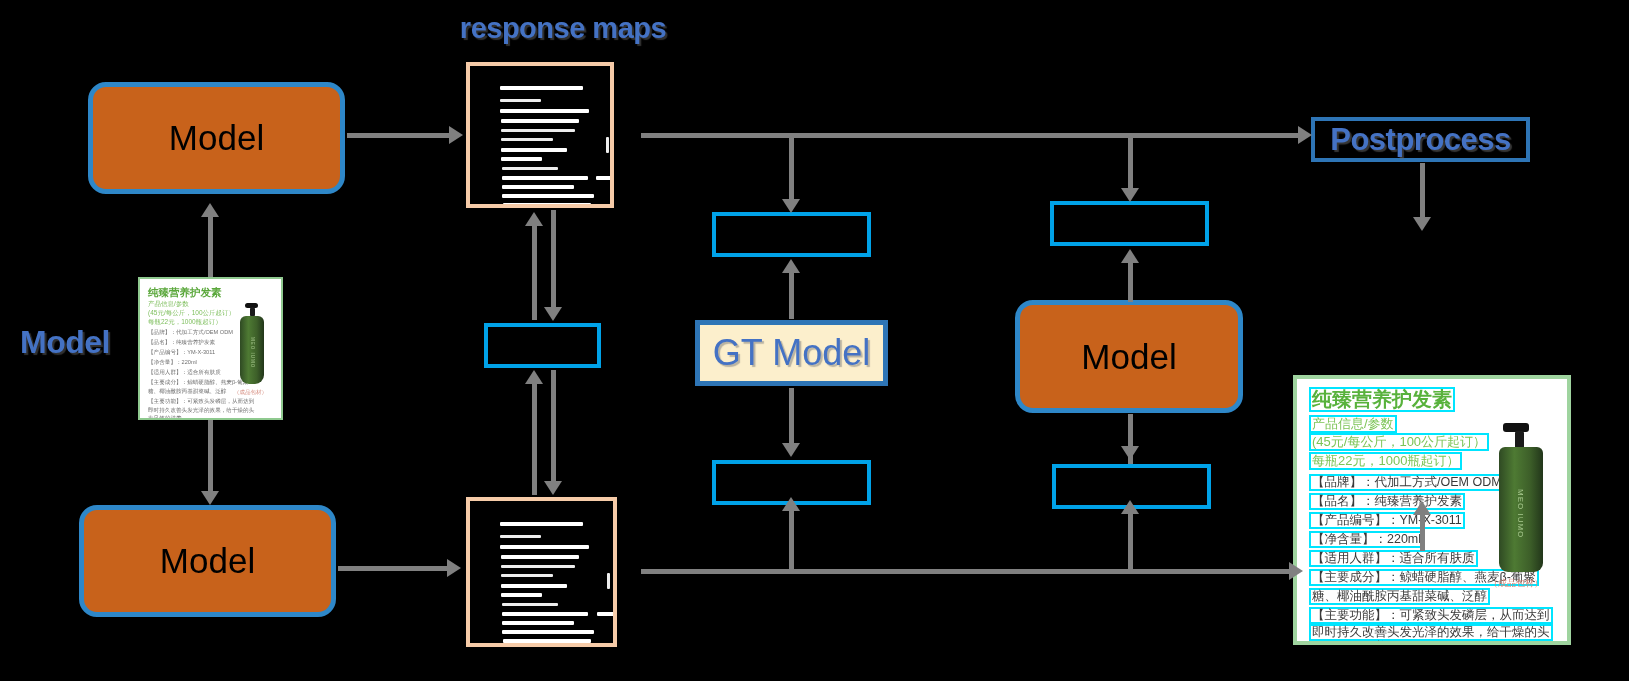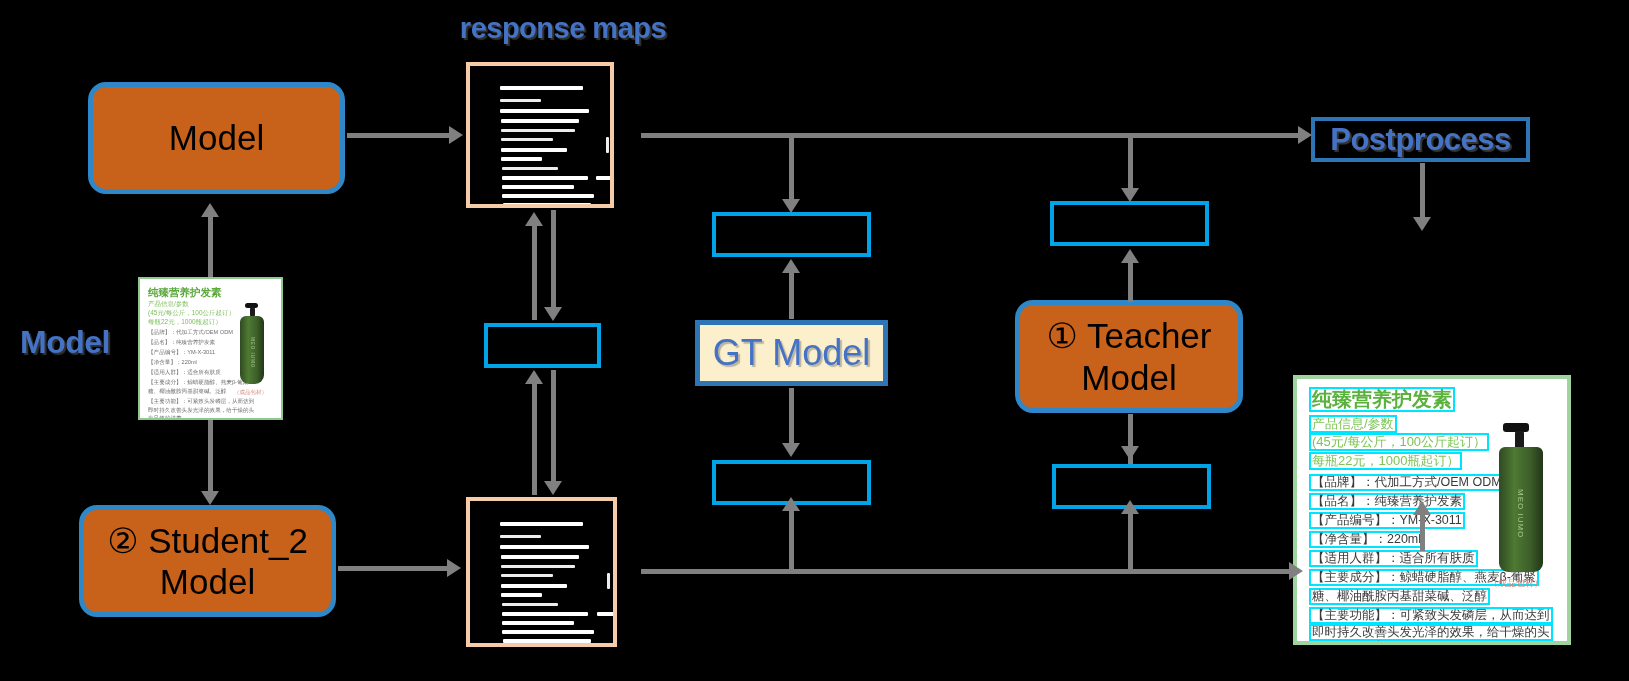--- a/index.html
+++ b/index.html
@@ -77,28 +77,26 @@
 <div class="abs heading" style="left:20px;top:324px;width:140px;font-size:32px;">Model</div>
 
 <div class="abs model-pill" style="left:88px;top:82px;width:257px;height:112px;">
   <div>
     <div>Model</div>
   </div>
 </div>
 
 <div class="abs model-pill" style="left:79px;top:505px;width:257px;height:112px;">
   <div>
-    <div>② Student_2</div>
     <div>Model</div>
   </div>
 </div>
 
 <div class="abs model-pill" style="left:1015px;top:300px;width:228px;height:113px;">
   <div>
-    <div>① Teacher</div>
     <div>Model</div>
   </div>
 </div>
 
 <div class="abs gt-label" style="left:695px;top:320px;width:193px;height:66px;">
   <span>GT Model</span>
 </div>
 
 <div class="abs loss-box" style="left:484px;top:323px;width:117px;height:45px;"></div>
 

